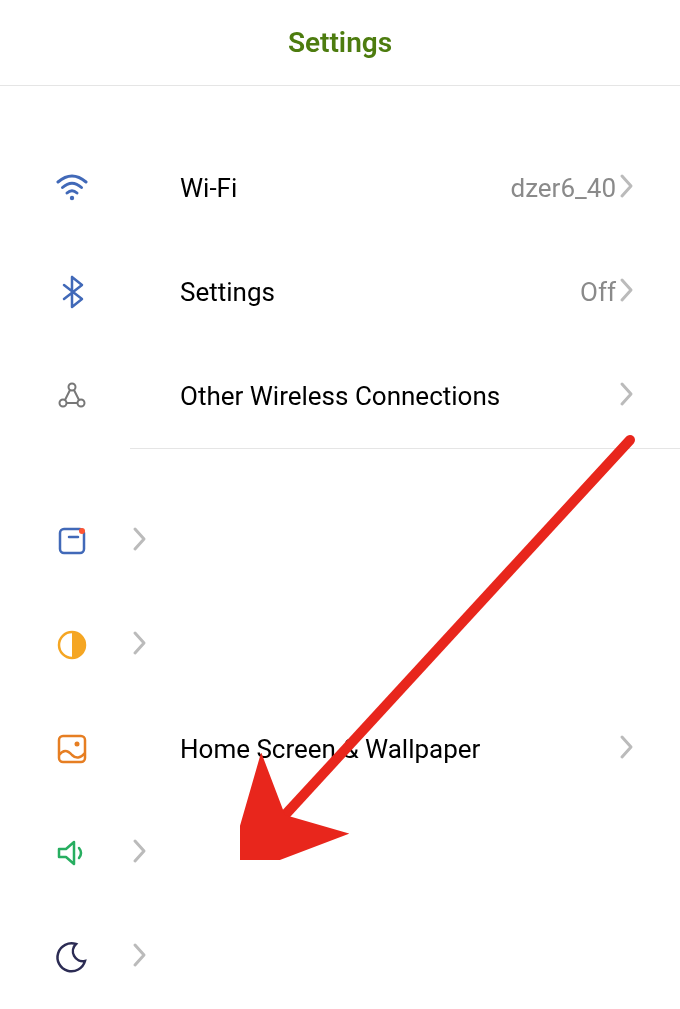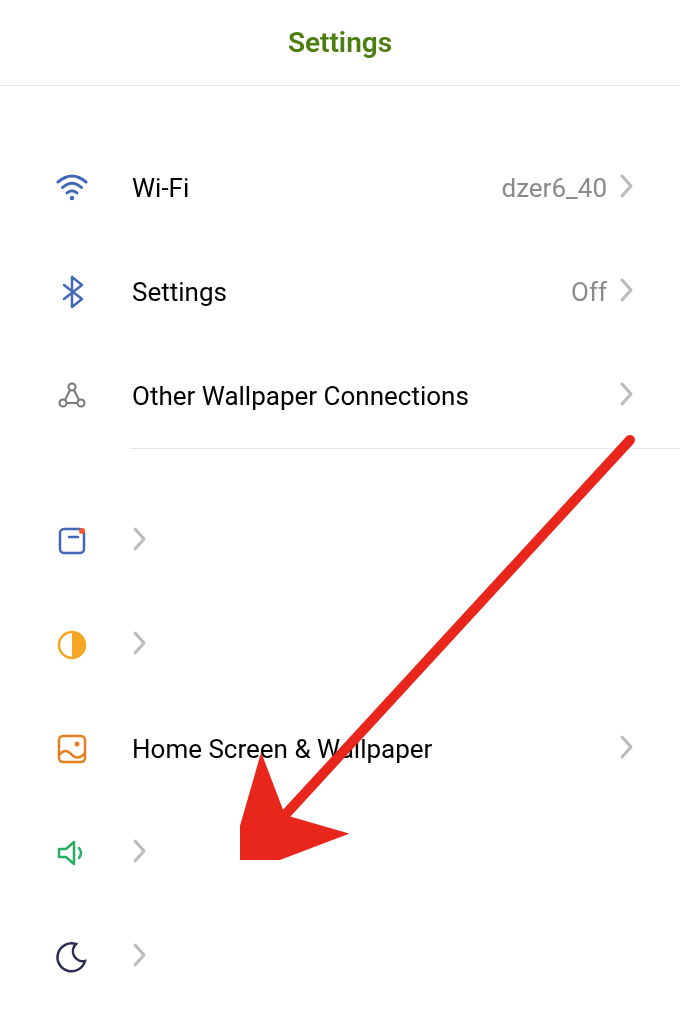--- a/index.html
+++ b/index.html
@@ -44,25 +44,26 @@
       align-items: center;
       justify-content: center;
       margin-right: 38px;
       flex-shrink: 0;
     }
     .label {
       font-size: 26px;
       color: #000;
       flex: 1;
       font-weight: 400;
+      margin-left: 48px;
     }
     .value {
       font-size: 26px;
       color: #8a8a8a;
-      margin-right: 12px;
+      margin-right: 3px;
     }
     .chevron {
       color: #bbb;
     }
     .divider {
       height: 1px;
       background: #e5e5e5;
       margin-left: 130px;
     }
     .arrow-annotation {
@@ -116,21 +117,21 @@
 
 <div class="list-item">
   <span class="icon-slot">
     <svg width="36" height="36" viewBox="0 0 36 36">
       <circle cx="18" cy="9" r="3.5" stroke="#777" stroke-width="2" fill="none"></circle>
       <circle cx="9" cy="25" r="3.5" stroke="#777" stroke-width="2" fill="none"></circle>
       <circle cx="27" cy="25" r="3.5" stroke="#777" stroke-width="2" fill="none"></circle>
       <path d="M16 12 L11 22 M20 12 L25 22 M12.5 25 L23.5 25" stroke="#777" stroke-width="2" fill="none"></path>
     </svg>
   </span>
-  <span class="label">Other Wallpaper Connections</span>
+  <span class="label">Other Wireless Connections</span>
   <span class="chevron">
     <svg width="16" height="26" viewBox="0 0 16 26">
         <path d="M3 3 L12 13 L3 23" stroke="#bbb" stroke-width="3" fill="none" stroke-linecap="round" stroke-linejoin="round"></path>
       </svg>
   </span>
 </div>
 
 <div class="divider"></div>
 <div style="height:40px"></div>
 

